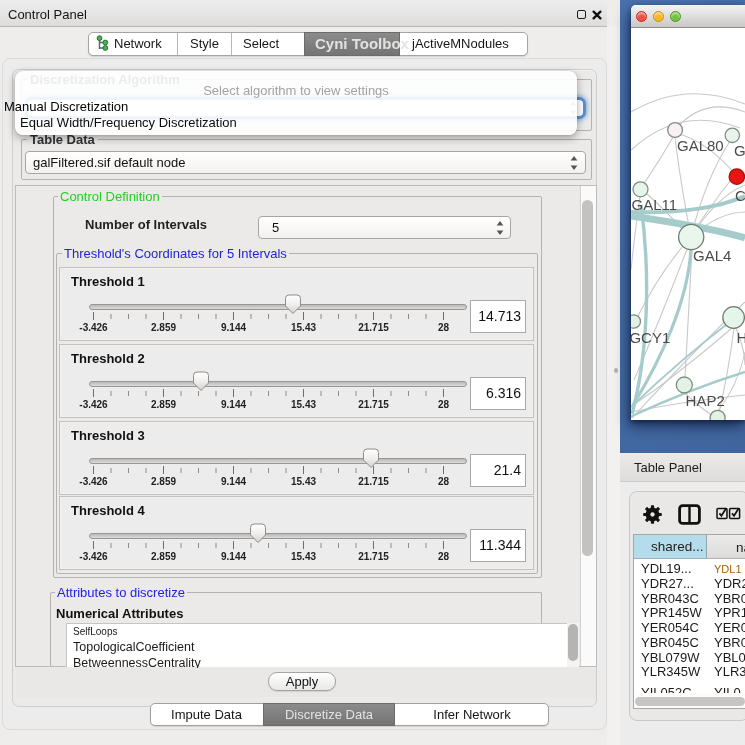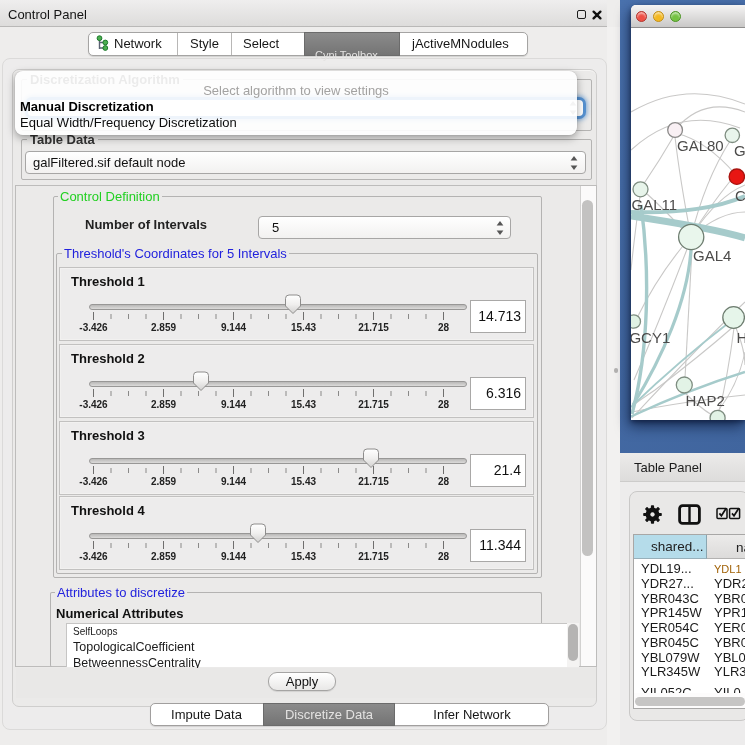--- a/index.html
+++ b/index.html
@@ -22,21 +22,21 @@
 <div class="abs" style="left:304px;top:32px;width:96px;height:24px;background:linear-gradient(#8b8b8b,#747474);border:1px solid #6b6b6b;"></div>
 <svg class="abs" style="left:96px;top:35px" width="16" height="18" viewBox="0 0 16 18">
 <path d="M3.5 4 V14 M3.5 7.5 H8.5 M3.5 13 H8.5" stroke="#5a6272" stroke-width="1.4" fill="none"></path>
 <circle cx="3.5" cy="3.2" r="2.4" fill="#4caf50" stroke="#1d7a2c" stroke-width="1"></circle>
 <circle cx="9.3" cy="7.5" r="2.4" fill="#4caf50" stroke="#1d7a2c" stroke-width="1"></circle>
 <circle cx="9.3" cy="13" r="2.4" fill="#4caf50" stroke="#1d7a2c" stroke-width="1"></circle>
 </svg>
 <div class="txt" style="left:114px;top:36px;font-size:13px;color:#161616;font-weight:normal;line-height:16px;">Network</div>
 <div class="txt" style="left:190px;top:36px;font-size:13px;color:#161616;font-weight:normal;line-height:16px;">Style</div>
 <div class="txt" style="left:243px;top:36px;font-size:13px;color:#161616;font-weight:normal;line-height:16px;">Select</div>
-<div class="txt" style="left:315px;top:36px;font-size:11px;color:#e3e2e1;font-weight:normal;line-height:16px;margin-top:11px;">Cyni Toolbox</div>
+<div class="txt" style="left:315px;top:36px;font-size:15px;color:#e3e2e1;font-weight:bold;line-height:16px;">Cyni Toolbox</div>
 <div class="txt" style="left:412px;top:36px;font-size:13px;color:#161616;font-weight:normal;line-height:16px;">jActiveMNodules</div>
 <div class="abs" style="left:21px;top:79px;width:571px;height:52px;border:1px solid #b4b3b2;border-radius:2px;"></div>
 <div class="txt" style="left:27px;top:72px;font-size:13px;color:#333;font-weight:bold;line-height:16px;background:#ebeae9;padding:0 3px;">Discretization Algorithm</div>
 <div class="abs" style="left:25px;top:97px;width:561px;height:22px;background:#fff;border:3px solid #5590cf;border-radius:7px;box-shadow:0 0 4px 1.5px rgba(85,144,207,0.65);"></div>
 <svg class="abs" style="left:568px;top:100px" width="10" height="16" viewBox="0 0 10 16">
     <path d="M5 1 L8.4 5.4 H1.6 Z" fill="#8a8a8a"></path>
     <path d="M5 15 L1.6 10.6 H8.4 Z" fill="#8a8a8a"></path>
   </svg>
 <div class="abs" style="left:21px;top:139px;width:571px;height:41px;border:1px solid #b4b3b2;border-radius:2px;"></div>
 <div class="txt" style="left:27px;top:132px;font-size:13px;color:#333;font-weight:bold;line-height:16px;background:#ebeae9;padding:0 3px;">Table Data</div>
@@ -240,21 +240,21 @@
 <div class="abs" style="left:16px;top:668px;width:580px;height:30px;background:#e9e8e7;"></div>
 <div class="abs" style="left:268px;top:672px;width:68px;height:19px;background:linear-gradient(#ffffff,#e9e8e7);border:1px solid #a5a4a3;border-radius:9px;box-shadow:0 1px 1px rgba(0,0,0,0.1);"></div>
 <div class="txt" style="left:268px;top:672px;width:68px;height:19px;line-height:19px;text-align:center;font-size:13px;color:#111;">Apply</div>
 <div class="abs" style="left:150px;top:703px;width:399px;height:23px;background:#ffffff;border:1px solid #a19f9e;border-radius:5px;box-shadow:0 1px 1px rgba(0,0,0,0.12);"></div>
 <div class="abs" style="left:263px;top:703px;width:132px;height:23px;background:linear-gradient(#8b8b8b,#747474);border:1px solid #6b6b6b;"></div>
 <div class="txt" style="left:150px;top:703px;width:113px;height:23px;line-height:23px;text-align:center;font-size:13px;color:#161616;">Impute Data</div>
 <div class="txt" style="left:263px;top:703px;width:132px;height:23px;line-height:23px;text-align:center;font-size:13px;color:#e3e2e1;">Discretize Data</div>
 <div class="txt" style="left:395px;top:703px;width:154px;height:23px;line-height:23px;text-align:center;font-size:13px;color:#161616;">Infer Network</div>
 <div class="abs" style="left:15px;top:71px;width:562px;height:64px;background:rgba(255,255,255,0.9);border-radius:8px;box-shadow:0 3px 8px rgba(0,0,0,0.35),0 0 1px rgba(0,0,0,0.3);"></div>
 <div class="txt" style="left:15px;top:83px;width:562px;text-align:center;font-size:13px;color:#a3a2a1;">Select algorithm to view settings</div>
-<div class="txt" style="left:20px;top:99px;font-size:13px;color:#000;font-weight:bold;line-height:16px;">Manual Discretization</div>
+<div class="txt" style="left:4px;top:99px;font-size:13px;color:#000;font-weight:normal;line-height:16px;">Manual Discretization</div>
 <div class="txt" style="left:20px;top:114.5px;font-size:13px;color:#0c0c0c;font-weight:normal;line-height:16px;">Equal Width/Frequency Discretization</div>
 <div class="abs" style="left:607px;top:27px;width:13px;height:718px;background:#f2f1f0;"></div>
 <div class="abs" style="left:607px;top:0;width:13px;height:27px;background:#eeedec;"></div>
 <div class="abs" style="left:614px;top:368px;width:4px;height:5px;background:#b4b3b2;border-radius:2px;"></div>
 <div class="abs" style="left:620px;top:0;width:125px;height:453px;background:linear-gradient(135deg,#4a72ae,#40659e);"></div>
 <div class="abs" style="left:631px;top:5px;width:114px;height:415px;background:#ffffff;border-radius:5px 0 0 0;box-shadow:-2px 6px 14px rgba(5,15,45,0.65), 0 2px 4px rgba(5,15,45,0.5);"></div>
 <div class="abs" style="left:631px;top:5px;width:114px;height:23px;background:linear-gradient(#f5f4f4,#c9c8c7);border-bottom:1px solid #8e8d8c;border-radius:5px 0 0 0;"></div>
 <div class="abs" style="left:635.8px;top:11px;width:11.4px;height:11.4px;background:radial-gradient(circle at 50% 30%, #fff0 0%, #ee4f44 10%),#ee4f44;border:0.8px solid #b03830;border-radius:50%;box-shadow:inset 0 2px 2px rgba(255,255,255,0.55);"></div>
 <div class="abs" style="left:652.6999999999999px;top:11px;width:11.4px;height:11.4px;background:radial-gradient(circle at 50% 30%, #fff0 0%, #f3b821 10%),#f3b821;border:0.8px solid #c28f1a;border-radius:50%;box-shadow:inset 0 2px 2px rgba(255,255,255,0.55);"></div>
 <div class="abs" style="left:670.0px;top:11px;width:11.4px;height:11.4px;background:radial-gradient(circle at 50% 30%, #fff0 0%, #74c242 10%),#74c242;border:0.8px solid #4e9428;border-radius:50%;box-shadow:inset 0 2px 2px rgba(255,255,255,0.55);"></div>

